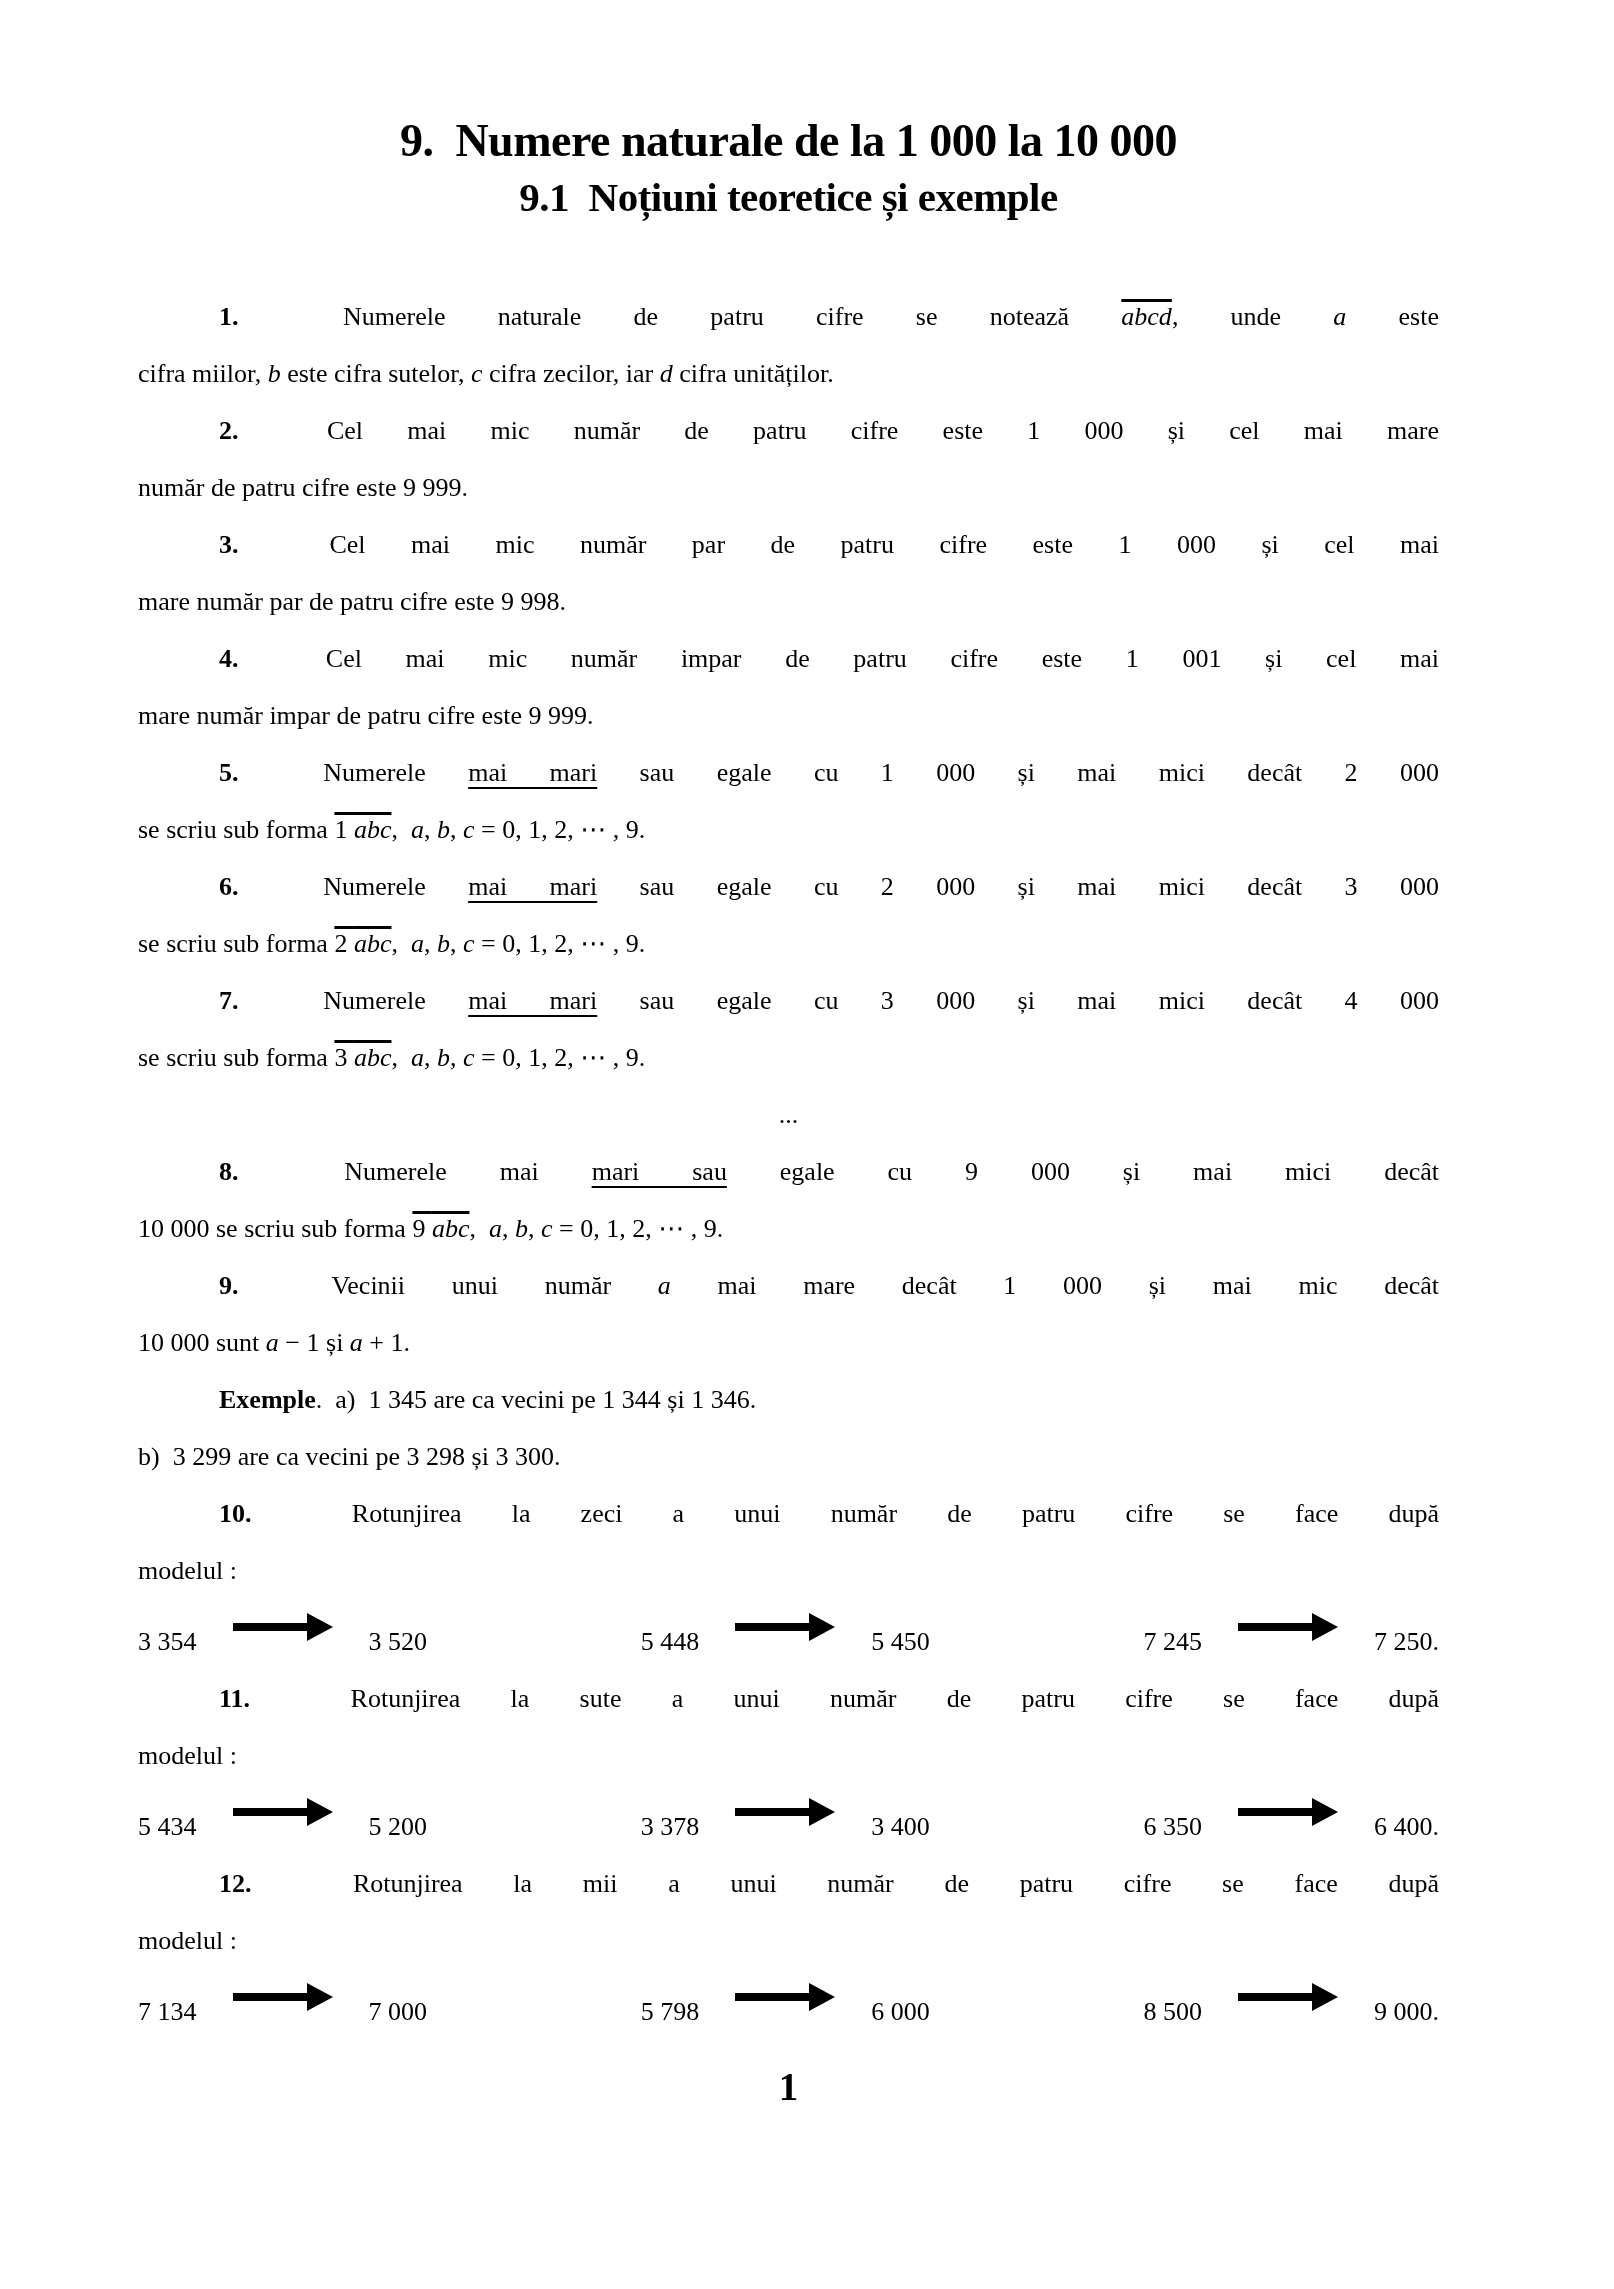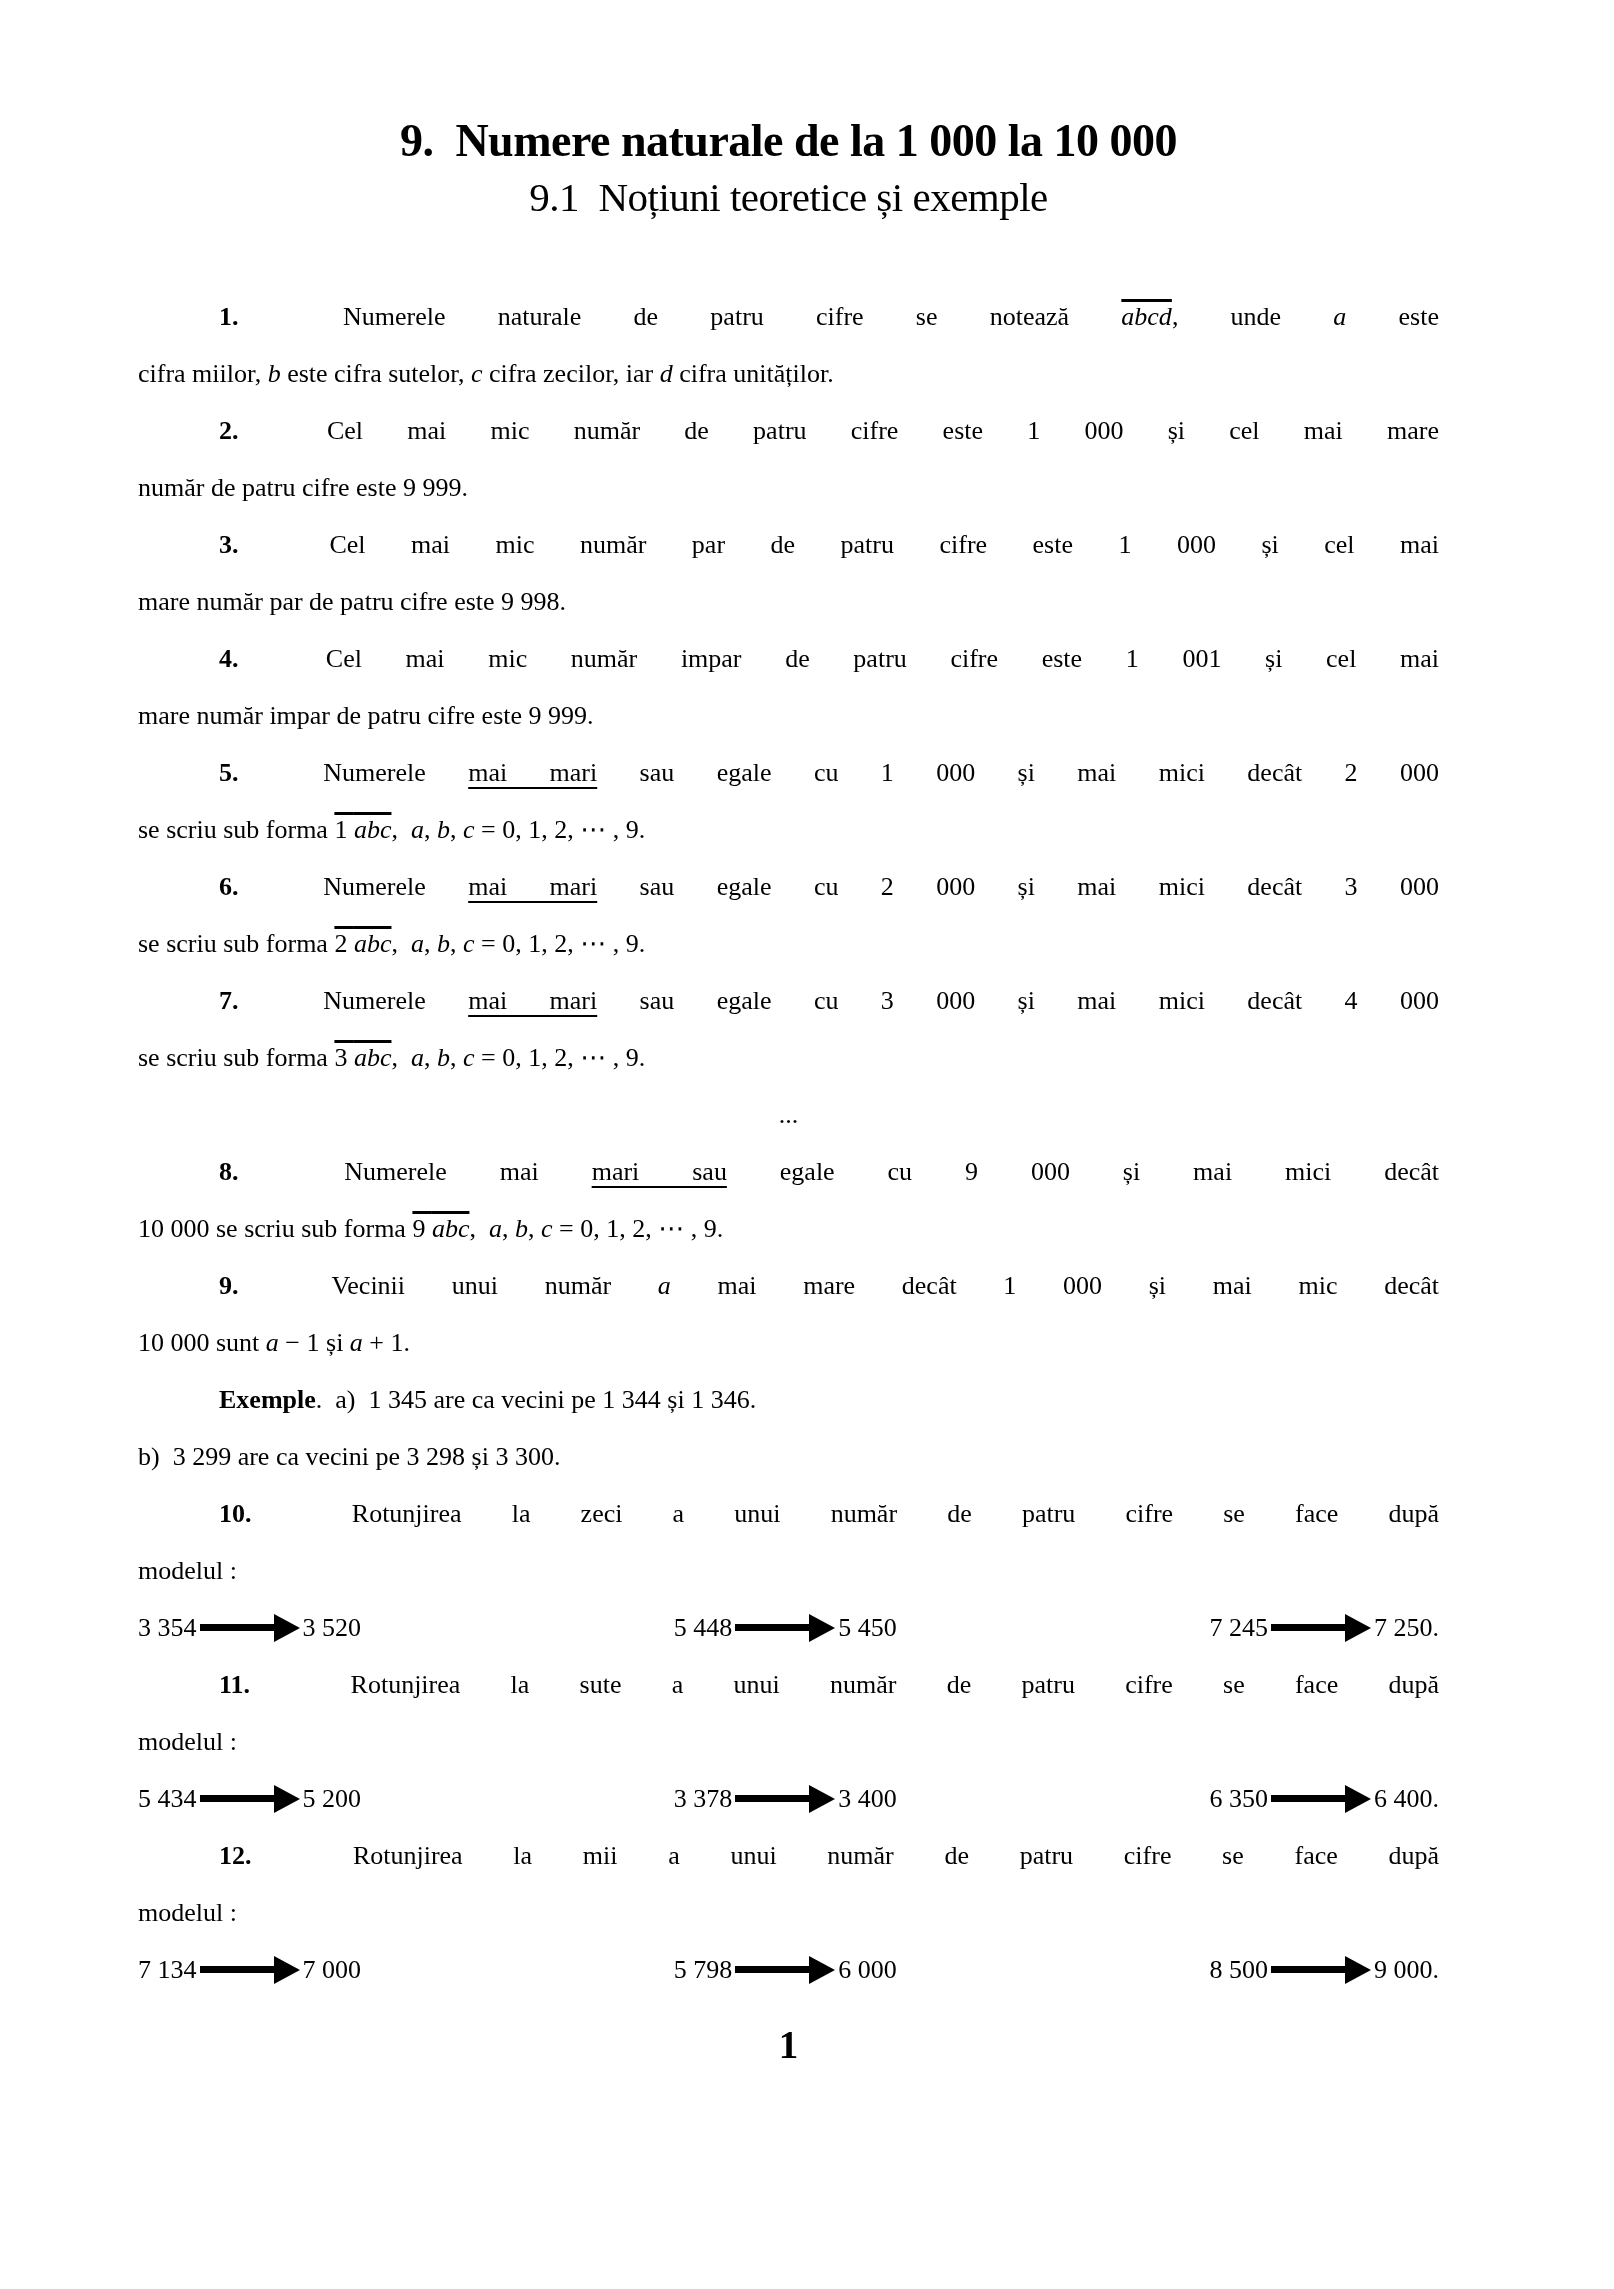--- a/index.html
+++ b/index.html
@@ -7,35 +7,35 @@
     width:1614px;height:2290px;background:#ffffff;color:#000;
     font-family:"Liberation Serif", serif;
     position:relative;margin:0 auto;overflow:hidden;
   }
   .content{margin-left:138px;width:1301px;padding-top:115px;}
   .doc-title{
     font-size:46px;font-weight:bold;text-align:center;margin:0;line-height:1.15;
     letter-spacing:-0.5px;
   }
   .doc-subtitle{
-    font-size:41px;font-weight:normal;text-align:center;margin:7.4px 0 0 0;line-height:1.1;
+    font-size:41px;font-weight:bold;text-align:center;margin:7.4px 0 0 0;line-height:1.1;
     letter-spacing:-0.5px;
   }
   .body-text{margin-top:68px;font-size:26px;}
   .line{line-height:57px;min-height:57px;white-space:nowrap;}
   .jfull{text-align:justify;text-align-last:justify;}
   .indent{text-indent:81px;}
   .center{text-align:center;text-align-last:center;}
   .b{font-weight:bold;}
   .i{font-style:italic;}
   .u{text-decoration:underline;text-decoration-thickness:2.3px;text-underline-offset:5.5px;}
   .ov{text-decoration:overline;text-decoration-thickness:2.8px;}
   .ov.i{font-style:italic;}
   .arrow-row{display:flex;justify-content:space-between;align-items:center;}
-  .pair{display:inline-flex;align-items:center;gap:3px;}
+  .pair{display:inline-flex;align-items:flex-start;gap:36px;margin-top:14px;}
   .arrow{position:relative;display:inline-block;width:100px;height:28px;}
   .arrow::before{content:"";position:absolute;left:0;top:10px;width:76px;height:7.4px;background:#000;}
   .arrow::after{content:"";position:absolute;right:0;top:0;width:0;height:0;
     border-left:26px solid #000;border-top:14px solid transparent;border-bottom:14px solid transparent;}
   .pageno{margin-top:24px;font-size:39px;font-weight:bold;text-align:center;}
 </style>
 </head>
 <body>
 
 <div class="page">

